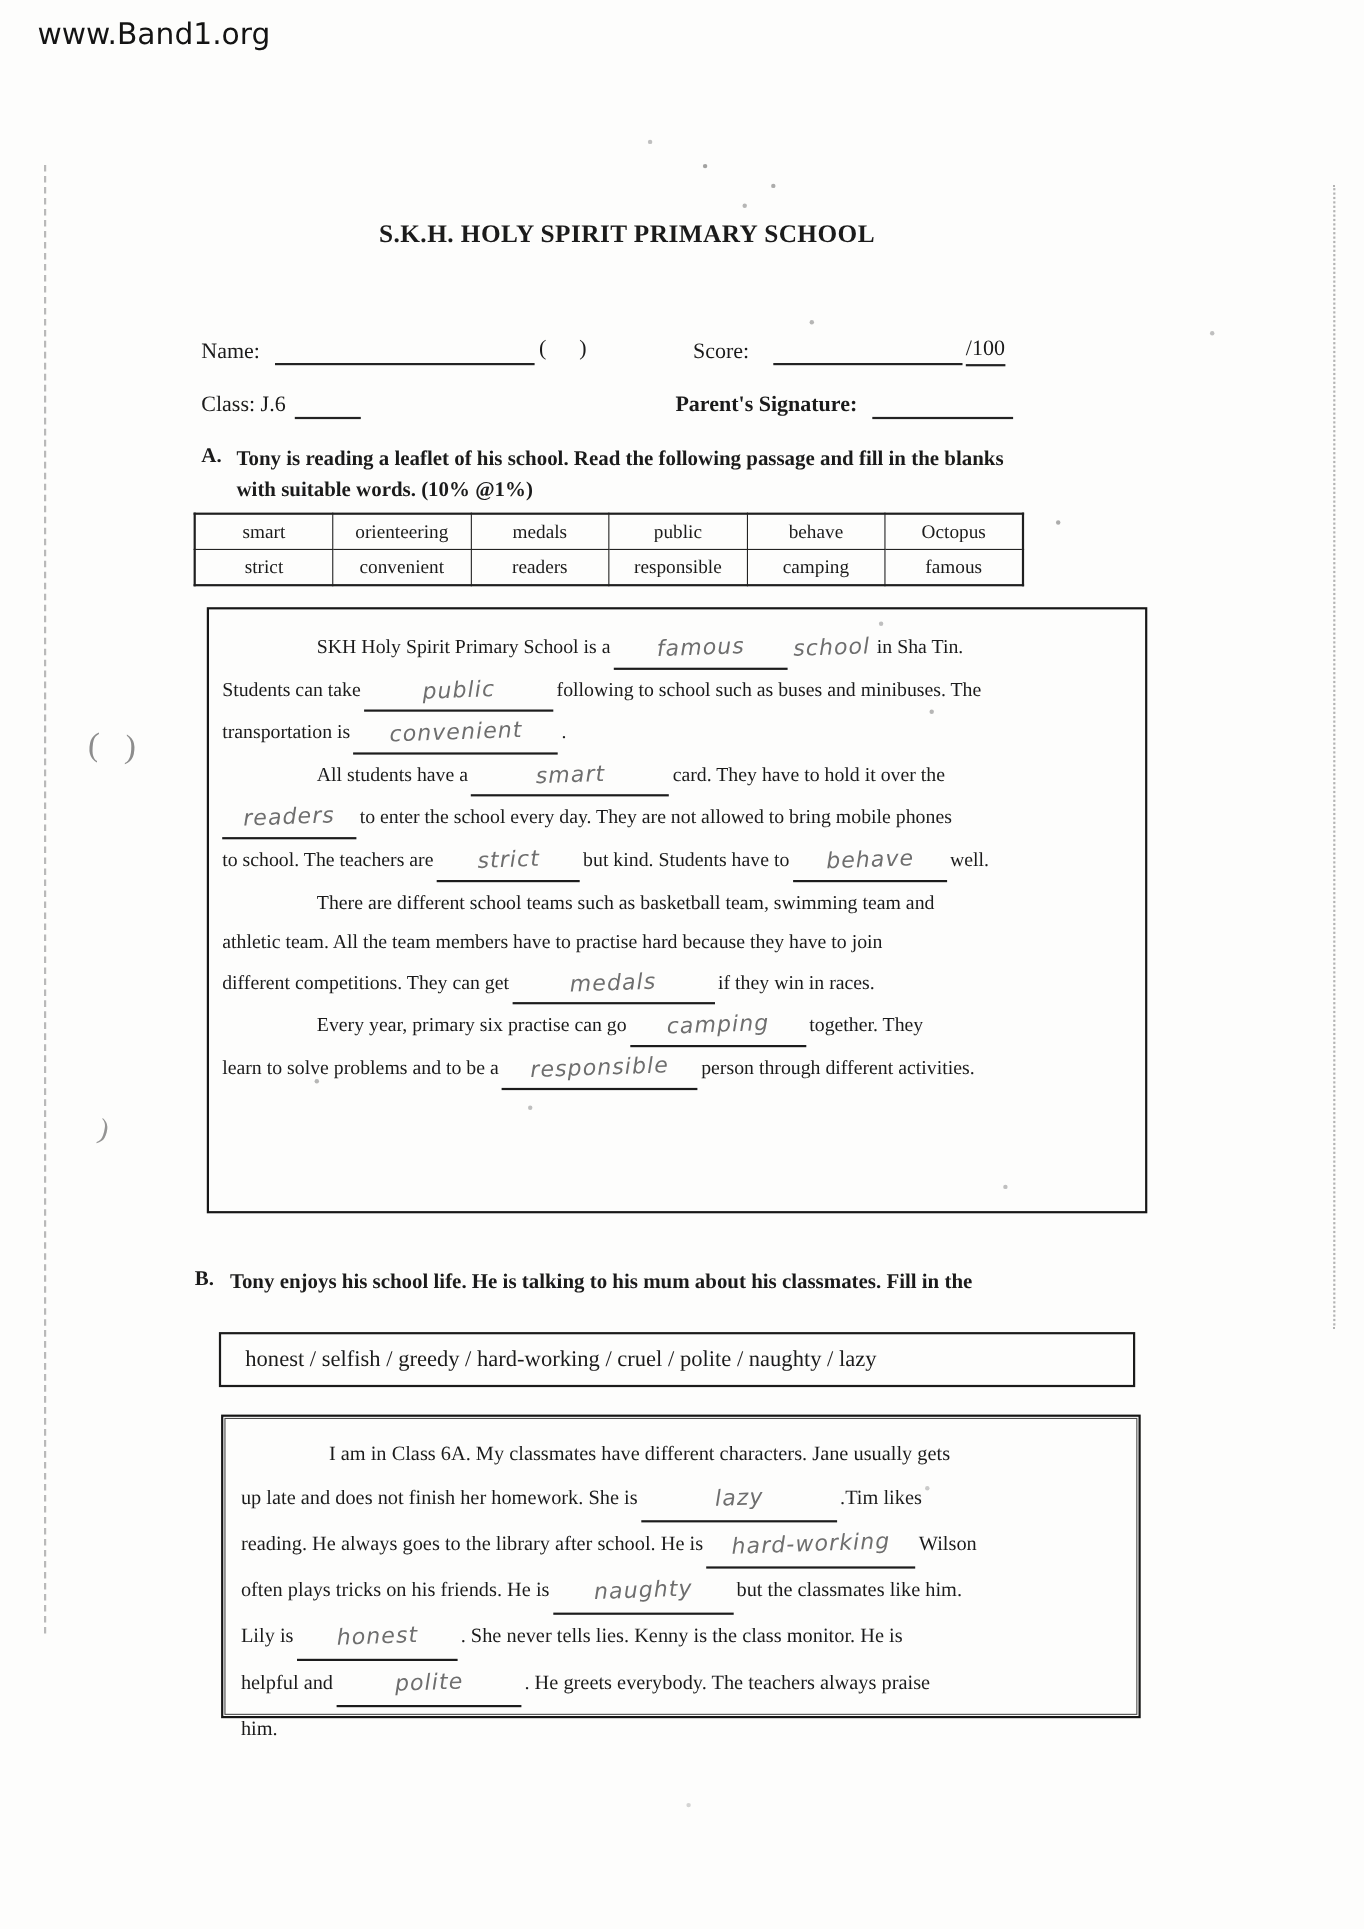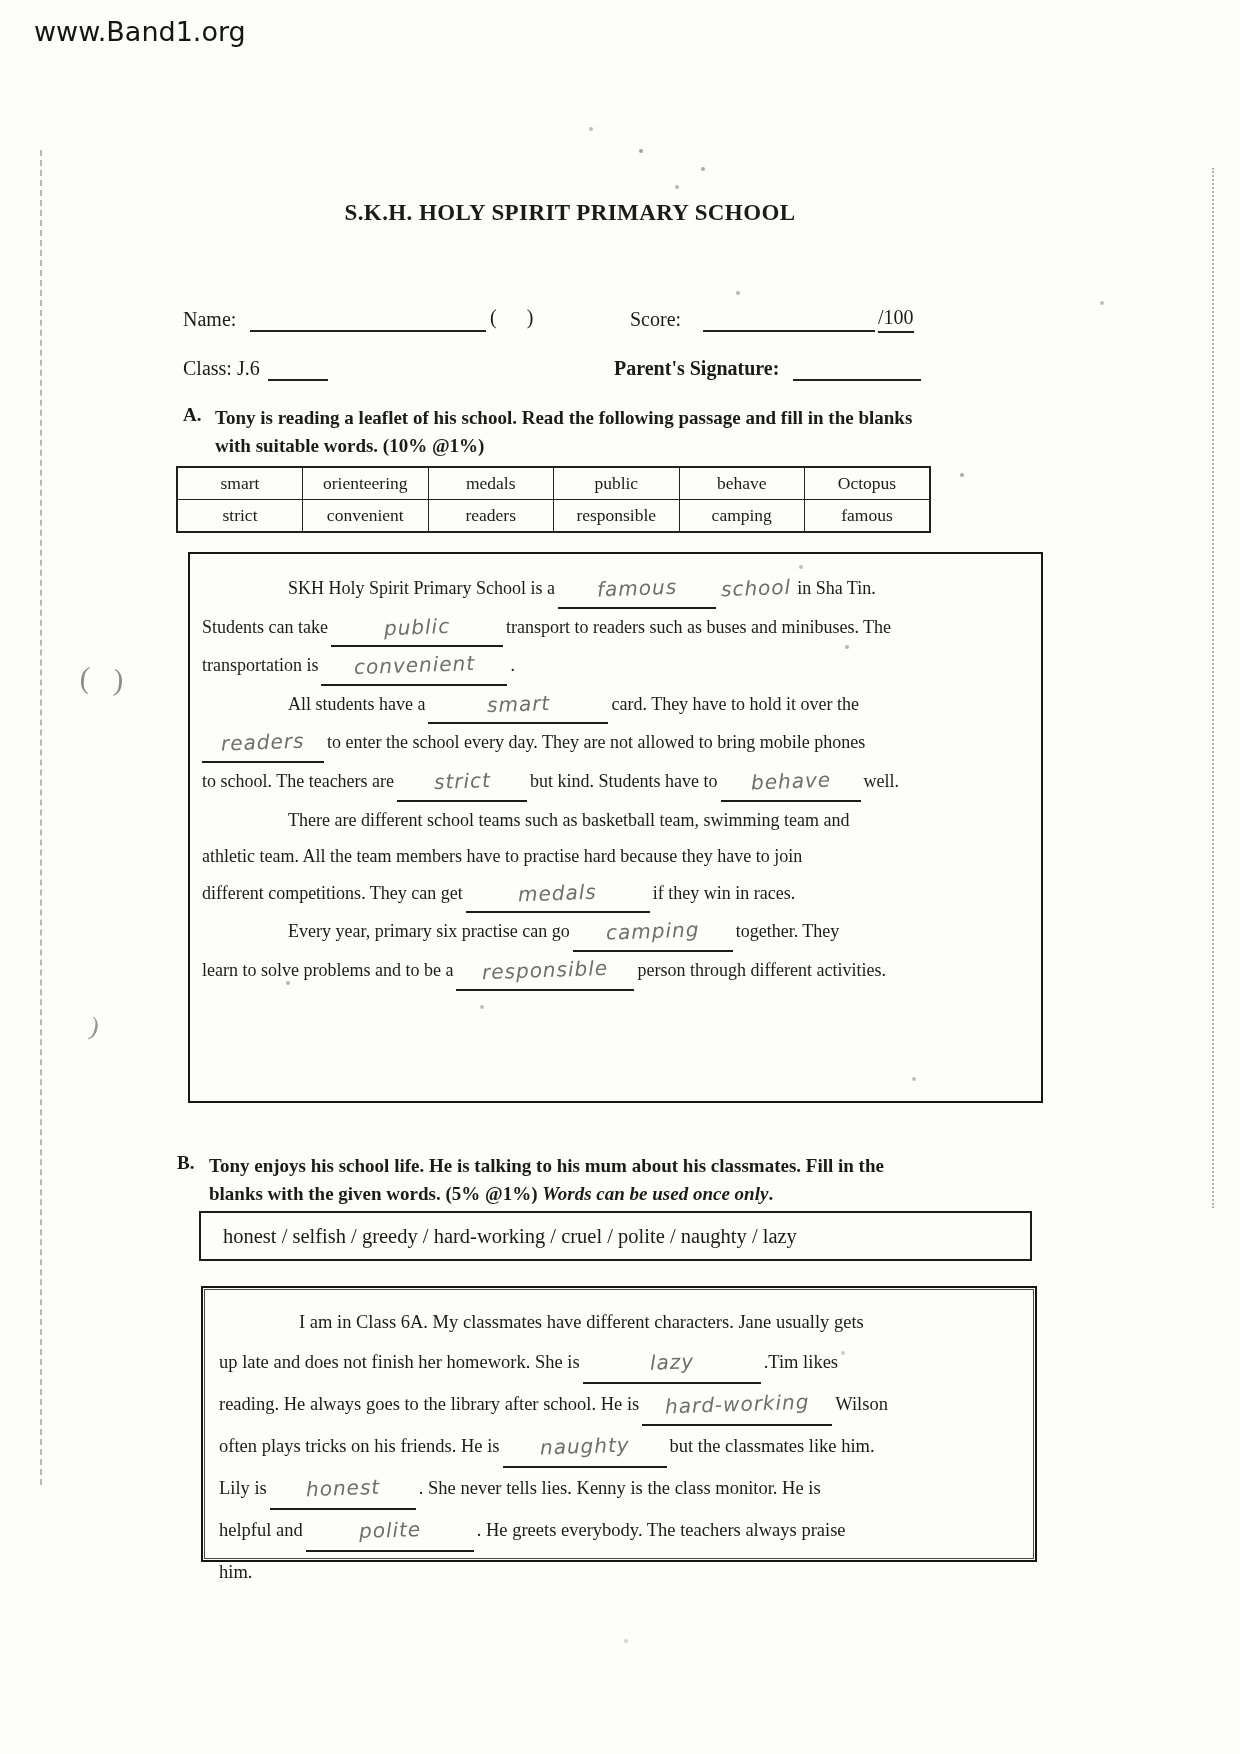--- a/index.html
+++ b/index.html
@@ -92,21 +92,21 @@
       <td>famous</td>
     </tr>
   </tbody>
     </table>
 
   <div class="abs pboxA">
     <div class="pline indA">
       <span>SKH Holy Spirit Primary School is a</span><span class="bl" style="width:158px;"><span class="hw">famous</span></span><span class="hw hw-after">school</span><span>in Sha Tin.</span>
     </div>
     <div class="pline">
-      <span>Students can take</span><span class="bl" style="width:172px;"><span class="hw">public</span></span><span>transport to readers such as buses and minibuses. The</span>
+      <span>Students can take</span><span class="bl" style="width:172px;"><span class="hw">public</span></span><span>following to school such as buses and minibuses. The</span>
     </div>
     <div class="pline">
       <span>transportation is</span><span class="bl" style="width:186px;"><span class="hw">convenient</span></span><span>.</span>
     </div>
     <div class="pline indA">
       <span>All students have a</span><span class="bl" style="width:180px;"><span class="hw">smart</span></span><span>card. They have to hold it over the</span>
     </div>
     <div class="pline">
       <span class="bl" style="width:122px;margin-left:0;"><span class="hw">readers</span></span><span>to enter the school every day. They are not allowed to bring mobile phones</span>
     </div>
@@ -129,21 +129,20 @@
       <span>learn to solve problems and to be a</span><span class="bl" style="width:178px;"><span class="hw">responsible</span></span><span>person through different activities.</span>
     </div>
   </div>
 
   <div class="abs paren-pair">(  )</div>
   <div class="abs paren-single">)</div>
 
   <div class="abs sec-num" style="left:177px;top:1152px;">B.</div>
   <div class="abs sec-text" style="left:209px;top:1152px;">
     <div>Tony enjoys his school life. He is talking to his mum about his classmates.  Fill in the</div>
-    <div><span>blanks with the given words.  (5% @1%) </span> <i>Words can be used once only</i><span>.</span></div>
   </div>
 
   <div class="abs bankB">honest  /  selfish /  greedy /  hard-working  / cruel  /  polite / naughty  /  lazy</div>
 
   <div class="abs pboxB">
     <div class="pline indB">
       <span>I am in Class 6A. My classmates have different characters. Jane usually gets</span>
     </div>
     <div class="pline">
       <span>up late and does not finish her homework. She is</span><span class="bl" style="width:178px;"><span class="hw">lazy</span></span><span>.Tim likes</span>

